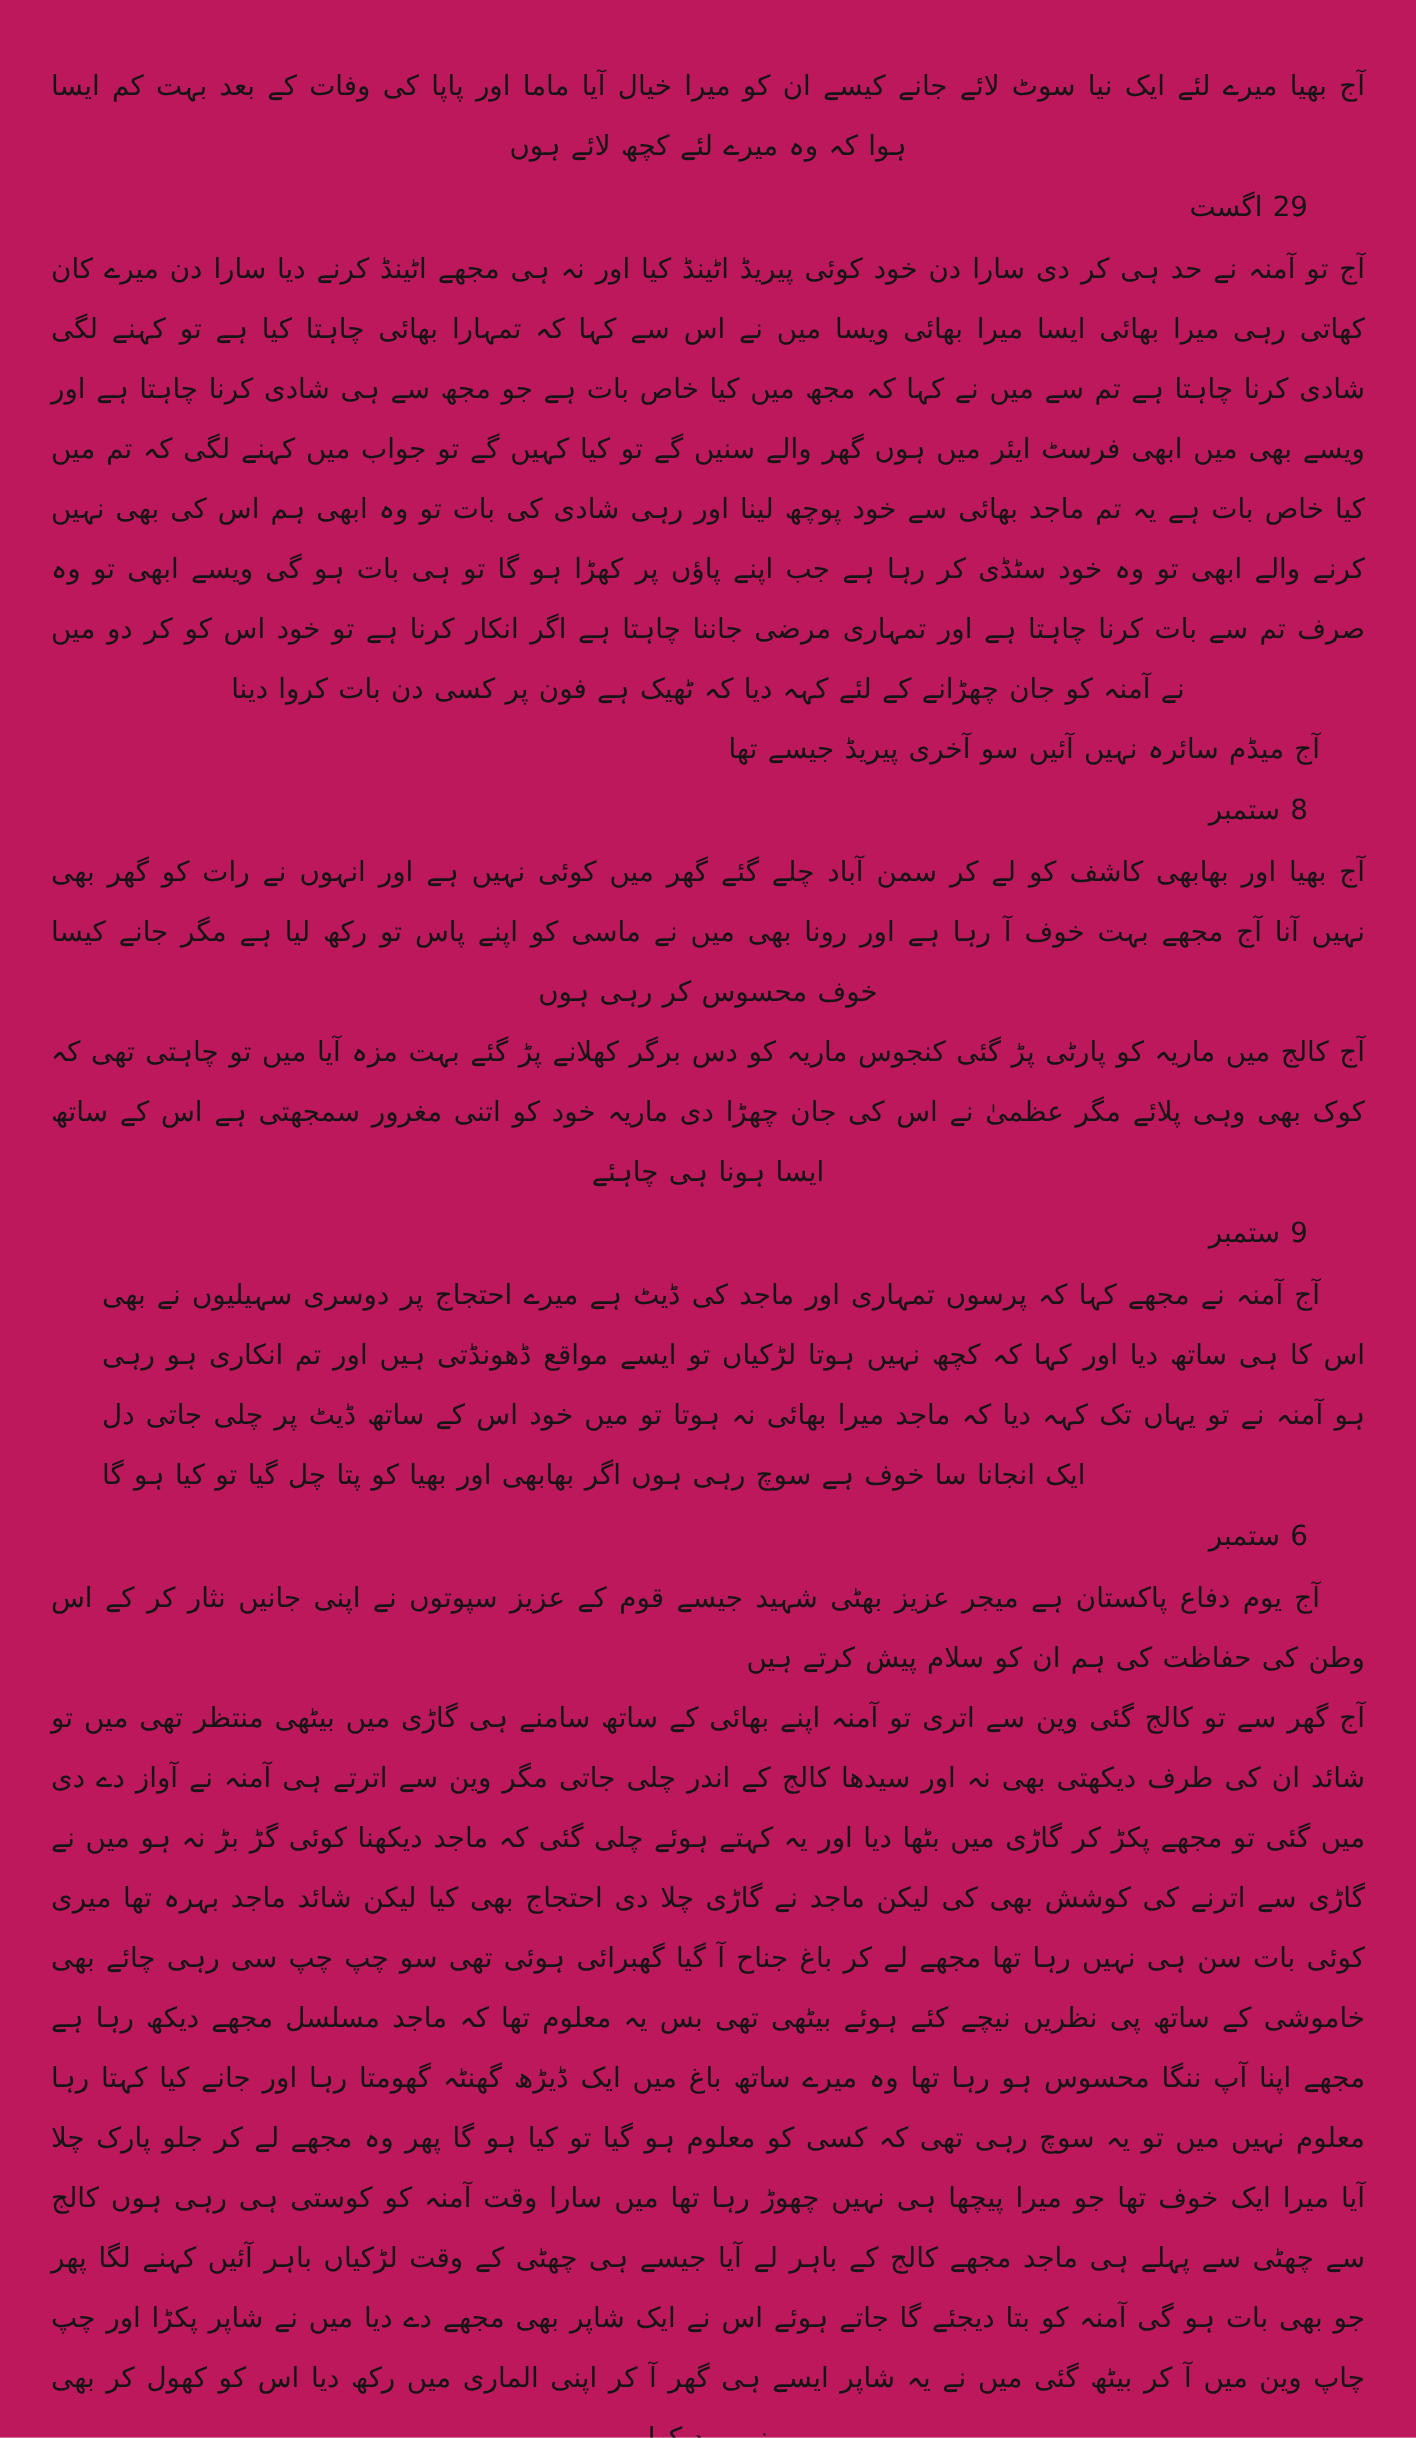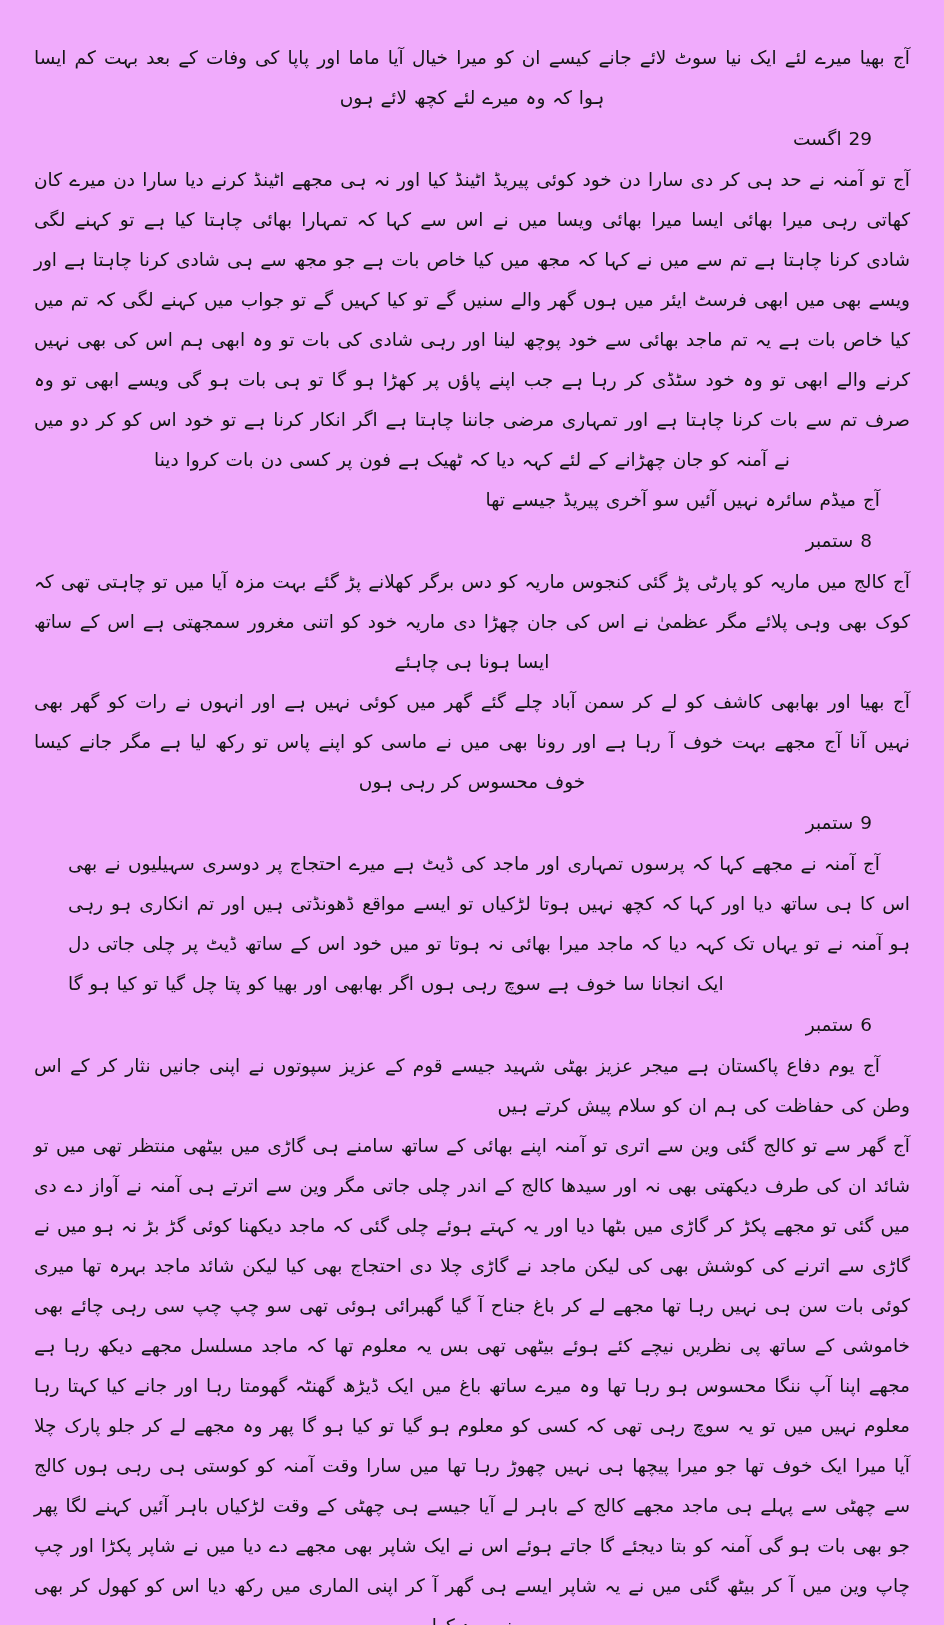--- a/index.html
+++ b/index.html
@@ -13,21 +13,21 @@
     overflow: hidden;
     font-family: "DejaVu Sans", sans-serif;
   }
   .page {
     direction: rtl;
     box-sizing: border-box;
     width: 944px;
     height: 1625px;
     padding: 38px 34px 30px 34px;
     color: #151515;
-    background: #f0abfc;
+    background: #be185d;
   }
   .entry {
     font-size: 18.5px;
     line-height: 40px;
     margin: 0;
     word-spacing: 1px;
   }
   .para {
     text-align: justify;
     text-align-last: right;
@@ -51,21 +51,21 @@
 </style>
 </head>
 <body>
 
 <div class="page">
   <p class="entry para center-last">آج بھیا میرے لئے ایک نیا سوٹ لائے جانے کیسے ان کو میرا خیال آیا ماما اور پاپا کی وفات کے بعد بہت کم ایسا ہوا کہ وہ میرے لئے کچھ لائے ہوں</p>
   <p class="entry date">29 اگست</p>
   <p class="entry para center-last">آج تو آمنہ نے حد ہی کر دی سارا دن خود کوئی پیریڈ اٹینڈ کیا اور نہ ہی مجھے اٹینڈ کرنے دیا سارا دن میرے کان کھاتی رہی میرا بھائی ایسا میرا بھائی ویسا میں نے اس سے کہا کہ تمہارا بھائی چاہتا کیا ہے تو کہنے لگی شادی کرنا چاہتا ہے تم سے میں نے کہا کہ مجھ میں کیا خاص بات ہے جو مجھ سے ہی شادی کرنا چاہتا ہے اور ویسے بھی میں ابھی فرسٹ ایئر میں ہوں گھر والے سنیں گے تو کیا کہیں گے تو جواب میں کہنے لگی کہ تم میں کیا خاص بات ہے یہ تم ماجد بھائی سے خود پوچھ لینا اور رہی شادی کی بات تو وہ ابھی ہم اس کی بھی نہیں کرنے والے ابھی تو وہ خود سٹڈی کر رہا ہے جب اپنے پاؤں پر کھڑا ہو گا تو ہی بات ہو گی ویسے ابھی تو وہ صرف تم سے بات کرنا چاہتا ہے اور تمہاری مرضی جاننا چاہتا ہے اگر انکار کرنا ہے تو خود اس کو کر دو میں نے آمنہ کو جان چھڑانے کے لئے کہہ دیا کہ ٹھیک ہے فون پر کسی دن بات کروا دینا</p>
   <p class="entry para">آج میڈم سائرہ نہیں آئیں سو آخری پیریڈ جیسے تھا</p>
   <p class="entry date">8 ستمبر</p>
+  <p class="entry para center-last">آج بھیا اور بھابھی کاشف کو لے کر سمن آباد چلے گئے گھر میں کوئی نہیں ہے اور انہوں نے رات کو گھر بھی نہیں آنا آج مجھے بہت خوف آ رہا ہے اور رونا بھی میں نے ماسی کو اپنے پاس تو رکھ لیا ہے مگر جانے کیسا خوف محسوس کر رہی ہوں</p>
   <p class="entry para center-last">آج کالج میں ماریہ کو پارٹی پڑ گئی کنجوس ماریہ کو دس برگر کھلانے پڑ گئے بہت مزہ آیا میں تو چاہتی تھی کہ کوک بھی وہی پلائے مگر عظمیٰ نے اس کی جان چھڑا دی ماریہ خود کو اتنی مغرور سمجھتی ہے اس کے ساتھ ایسا ہونا ہی چاہئے</p>
-  <p class="entry para center-last">آج بھیا اور بھابھی کاشف کو لے کر سمن آباد چلے گئے گھر میں کوئی نہیں ہے اور انہوں نے رات کو گھر بھی نہیں آنا آج مجھے بہت خوف آ رہا ہے اور رونا بھی میں نے ماسی کو اپنے پاس تو رکھ لیا ہے مگر جانے کیسا خوف محسوس کر رہی ہوں</p>
   <p class="entry date">9 ستمبر</p>
   <p class="entry para left-last">آج آمنہ نے مجھے کہا کہ پرسوں تمہاری اور ماجد کی ڈیٹ ہے میرے احتجاج پر دوسری سہیلیوں نے بھی اس کا ہی ساتھ دیا اور کہا کہ کچھ نہیں ہوتا لڑکیاں تو ایسے مواقع ڈھونڈتی ہیں اور تم انکاری ہو رہی ہو آمنہ نے تو یہاں تک کہہ دیا کہ ماجد میرا بھائی نہ ہوتا تو میں خود اس کے ساتھ ڈیٹ پر چلی جاتی دل ایک انجانا سا خوف ہے سوچ رہی ہوں اگر بھابھی اور بھیا کو پتا چل گیا تو کیا ہو گا</p>
   <p class="entry date">6 ستمبر</p>
   <p class="entry para">آج یوم دفاع پاکستان ہے میجر عزیز بھٹی شہید جیسے قوم کے عزیز سپوتوں نے اپنی جانیں نثار کر کے اس وطن کی حفاظت کی ہم ان کو سلام پیش کرتے ہیں</p>
   <p class="entry para center-last">آج گھر سے تو کالج گئی وین سے اتری تو آمنہ اپنے بھائی کے ساتھ سامنے ہی گاڑی میں بیٹھی منتظر تھی میں تو شائد ان کی طرف دیکھتی بھی نہ اور سیدھا کالج کے اندر چلی جاتی مگر وین سے اترتے ہی آمنہ نے آواز دے دی میں گئی تو مجھے پکڑ کر گاڑی میں بٹھا دیا اور یہ کہتے ہوئے چلی گئی کہ ماجد دیکھنا کوئی گڑ بڑ نہ ہو میں نے گاڑی سے اترنے کی کوشش بھی کی لیکن ماجد نے گاڑی چلا دی احتجاج بھی کیا لیکن شائد ماجد بہرہ تھا میری کوئی بات سن ہی نہیں رہا تھا مجھے لے کر باغ جناح آ گیا گھبرائی ہوئی تھی سو چپ چپ سی رہی چائے بھی خاموشی کے ساتھ پی نظریں نیچے کئے ہوئے بیٹھی تھی بس یہ معلوم تھا کہ ماجد مسلسل مجھے دیکھ رہا ہے مجھے اپنا آپ ننگا محسوس ہو رہا تھا وہ میرے ساتھ باغ میں ایک ڈیڑھ گھنٹہ گھومتا رہا اور جانے کیا کہتا رہا معلوم نہیں میں تو یہ سوچ رہی تھی کہ کسی کو معلوم ہو گیا تو کیا ہو گا پھر وہ مجھے لے کر جلو پارک چلا آیا میرا ایک خوف تھا جو میرا پیچھا ہی نہیں چھوڑ رہا تھا میں سارا وقت آمنہ کو کوستی ہی رہی ہوں کالج سے چھٹی سے پہلے ہی ماجد مجھے کالج کے باہر لے آیا جیسے ہی چھٹی کے وقت لڑکیاں باہر آئیں کہنے لگا پھر جو بھی بات ہو گی آمنہ کو بتا دیجئے گا جاتے ہوئے اس نے ایک شاپر بھی مجھے دے دیا میں نے شاپر پکڑا اور چپ چاپ وین میں آ کر بیٹھ گئی میں نے یہ شاپر ایسے ہی گھر آ کر اپنی الماری میں رکھ دیا اس کو کھول کر بھی نہیں دیکھا</p>
 
 </div>
 
 </body></html>

